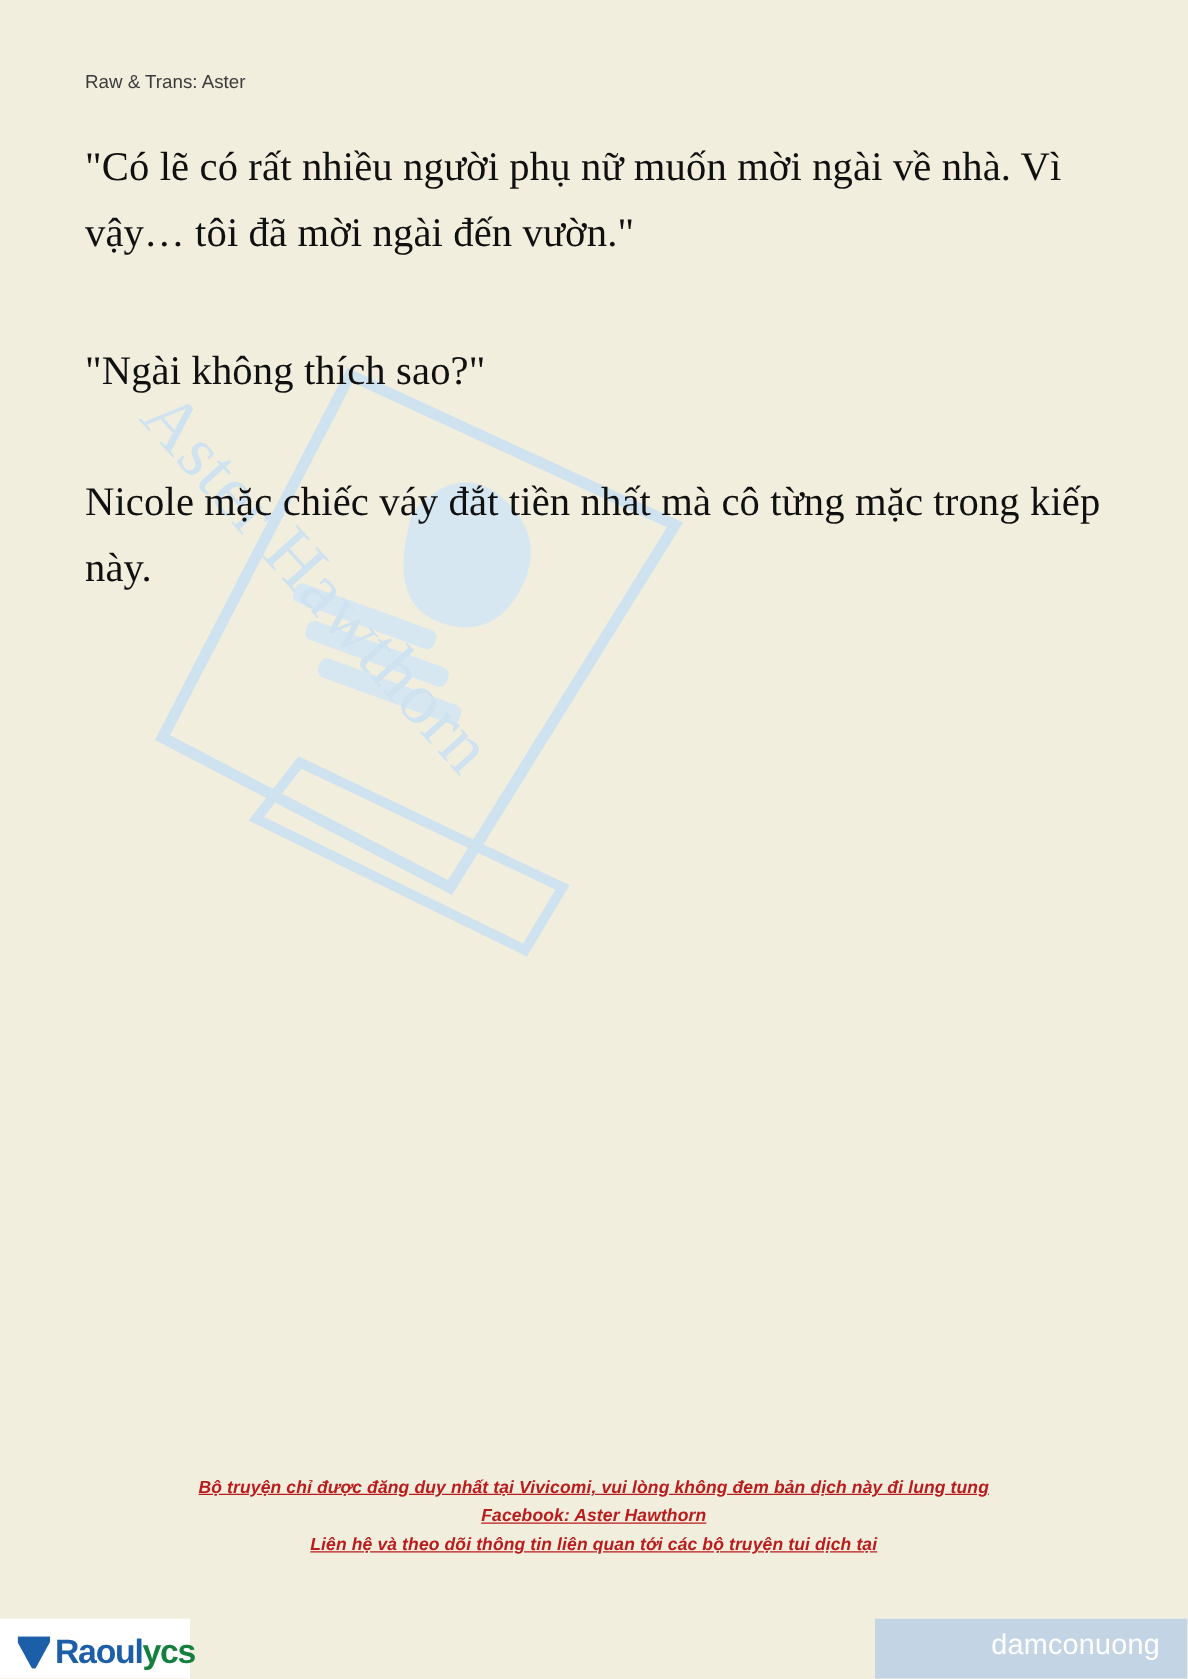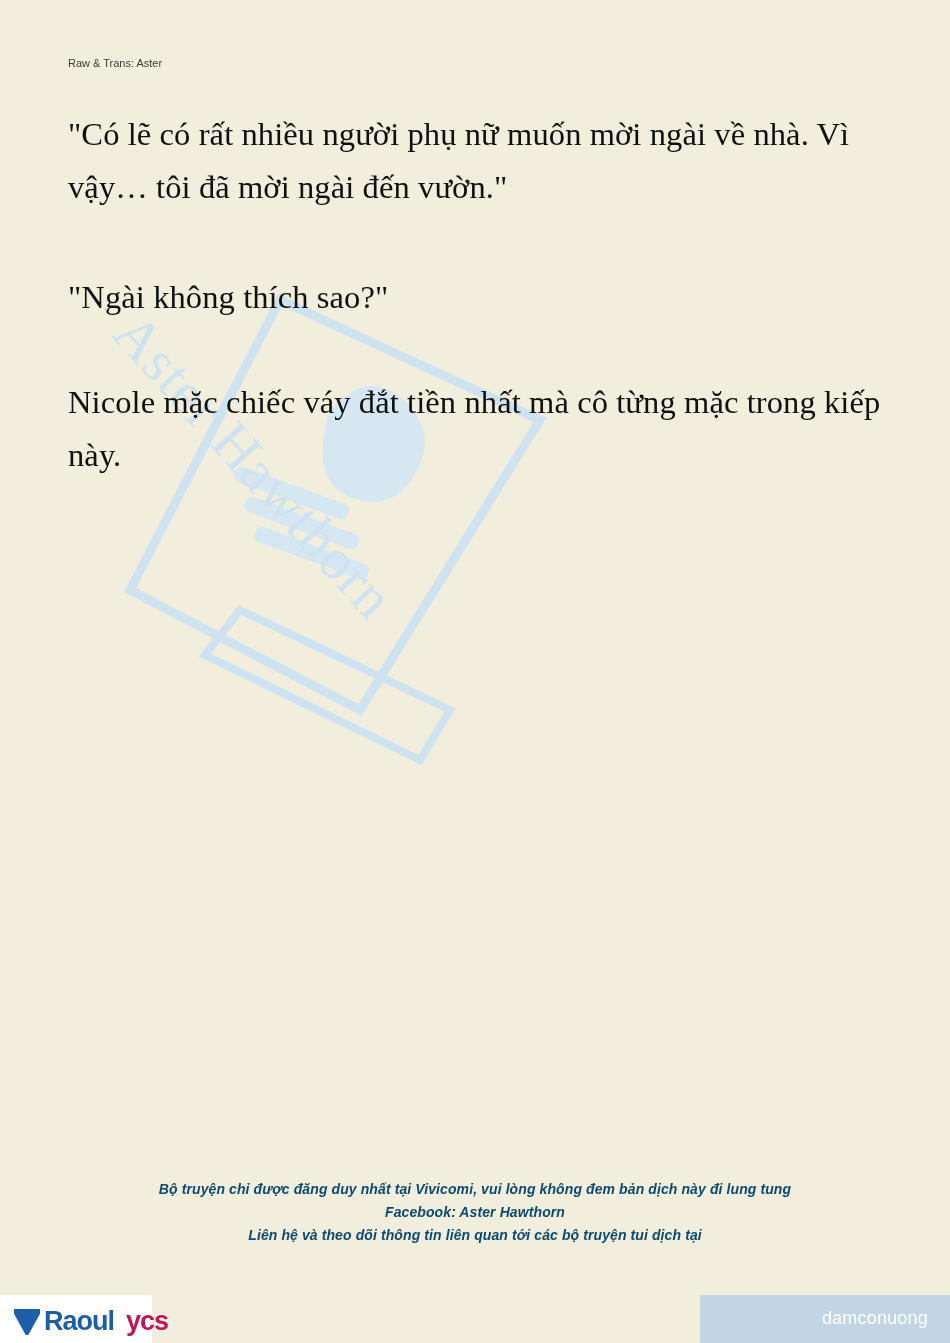--- a/index.html
+++ b/index.html
@@ -49,21 +49,21 @@
     z-index: 1;
     pointer-events: none;
   }
 
   
   .credit {
     position: absolute;
     left: 68px;
     top: 57px;
     font-family: "Liberation Sans", sans-serif;
-    font-size: 11px;
+    font-size: 15px;
     color: #3b3b3b;
     z-index: 3;
   }
 
   
   .content {
     position: absolute;
     left: 68px;
     top: 108px;
     width: 818px;
@@ -86,23 +86,24 @@
     top: 1178px;
     width: 950px;
     text-align: center;
     z-index: 3;
   }
   .footer-note div {
     font-family: "Liberation Sans", sans-serif;
     font-style: italic;
     font-weight: bold;
     font-size: 14px;
-    color: #0c4a6e;
+    color: #b91c1c;
     line-height: 1.65;
     letter-spacing: 0.1px;
+    text-decoration: underline;
   }
 
   
   .bottombar {
     position: absolute;
     left: 0;
     bottom: 0;
     width: 950px;
     height: 48px;
     z-index: 4;
@@ -139,27 +140,27 @@
     margin-right: 2px;
   }
   .brand .btext {
     font-family: "Liberation Sans", sans-serif;
     font-weight: bold;
     font-size: 27px;
     color: #1c5fa8;
     line-height: 0.95;
     letter-spacing: -1px;
   }
-  .brand .btext .yellow { color: #be185d; padding-left: 12px; }
+  .brand .btext .yellow { color: #15803d; }
   .site-tag {
     position: absolute;
     right: 22px;
     bottom: 14px;
     font-family: "Liberation Sans", sans-serif;
-    font-size: 18px;
+    font-size: 23px;
     color: #ffffff;
     letter-spacing: 0.2px;
   }
 </style>
 </head>
 <body>
 
 <div class="page">
 
   <div class="watermark">

